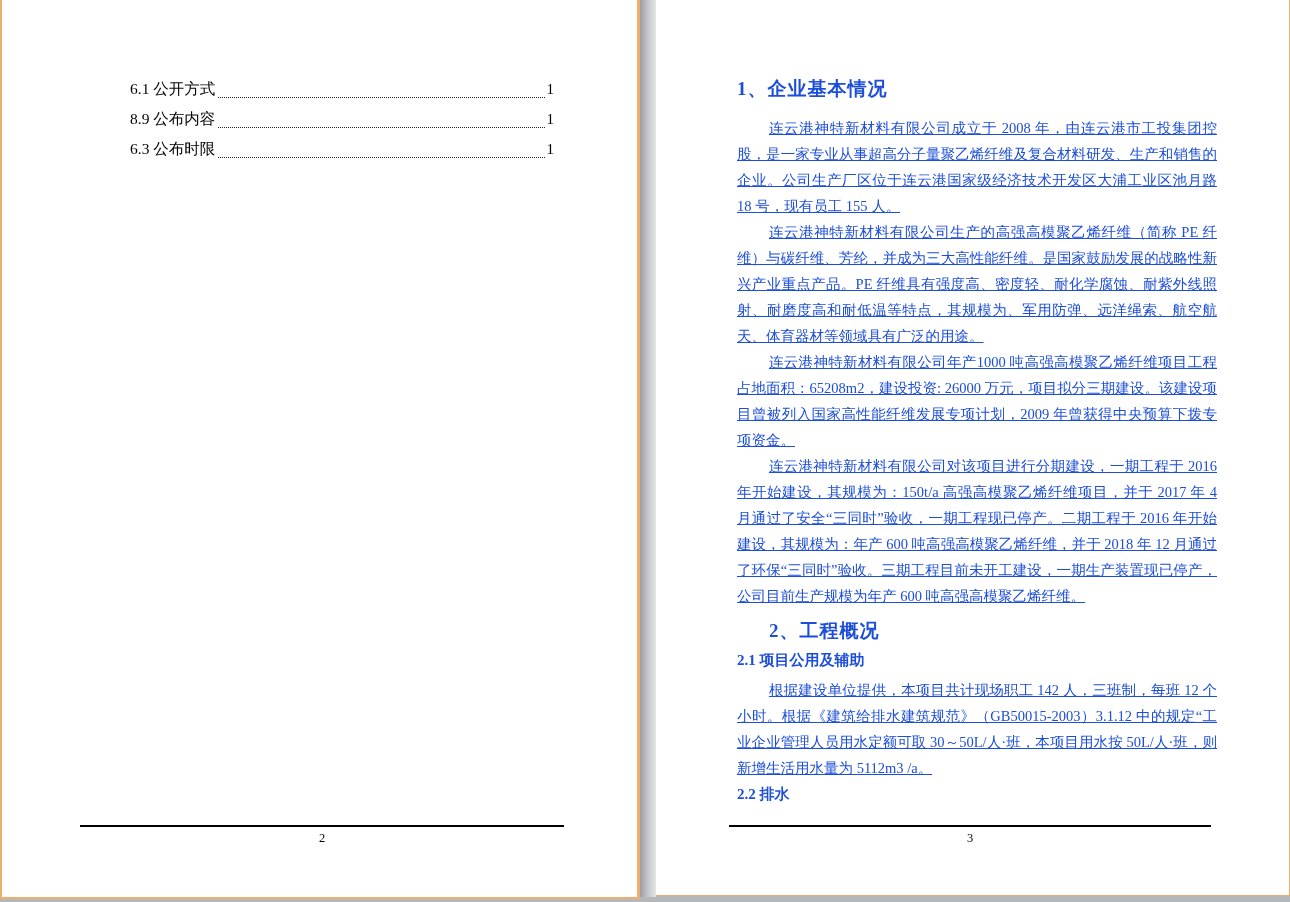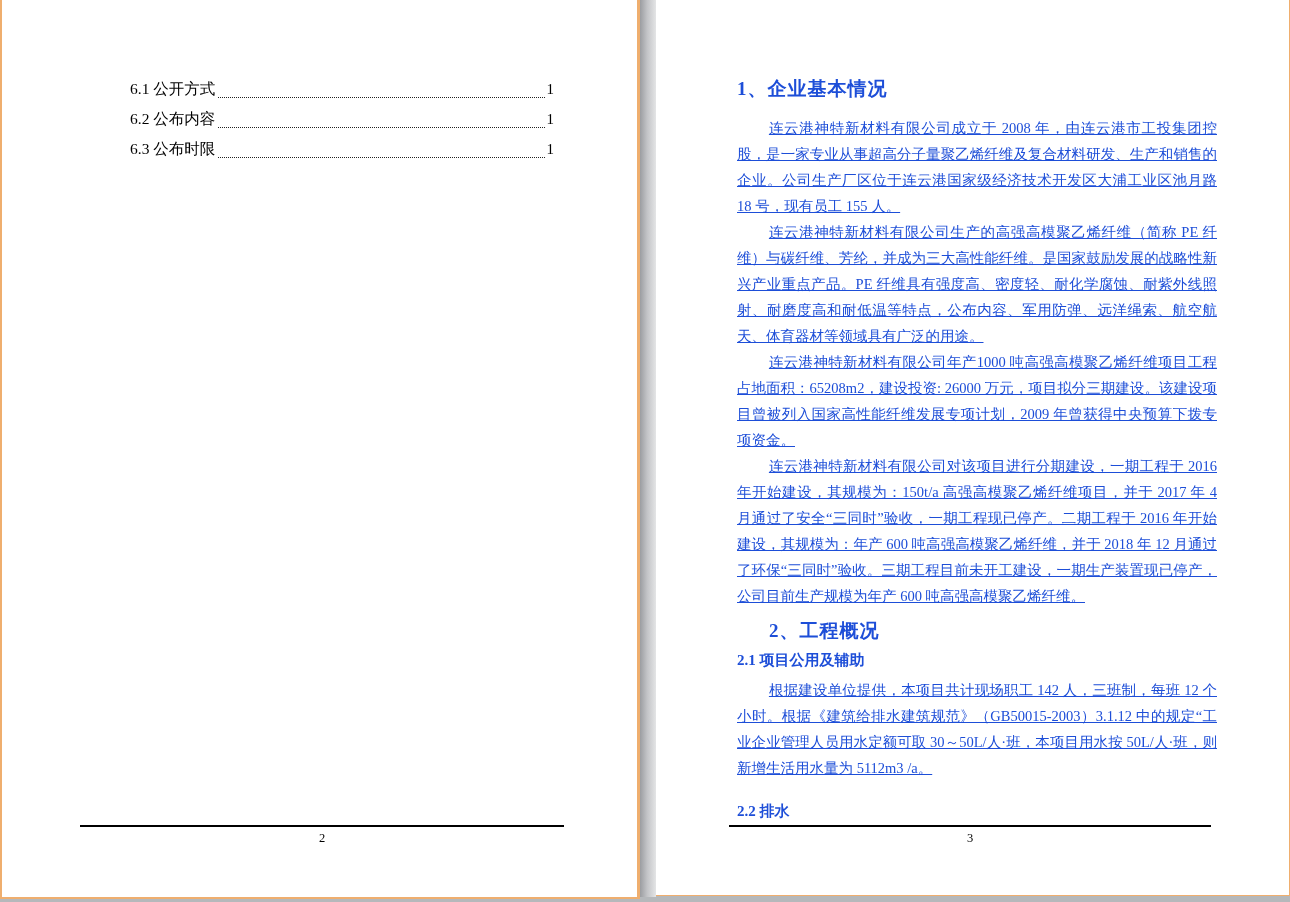--- a/index.html
+++ b/index.html
@@ -90,21 +90,21 @@
     margin: 0 0 14px 0;
     letter-spacing: 1px;
   }
   .h-major.second { margin-top: 9px; margin-bottom: 7px; margin-left: 32px; }
   .h-minor {
     font-size: 15px;
     font-weight: bold;
     line-height: 21px;
     margin: 0 0 6px 0;
   }
-  .h-minor.second { margin-top: 20px; margin-bottom: 4px; }
+  .h-minor.second { margin-top: 3px; margin-bottom: 4px; }
   .body-para {
     font-size: 14.5px;
     line-height: 26px;
     margin: 0;
     text-align: justify;
     text-indent: 2.2em;
     text-decoration: underline;
   }
   
   .footer {
@@ -130,21 +130,21 @@
 <div class="viewer">
 
   <div class="page page-left">
     <div class="toc">
       <div class="toc-row">
         <span class="toc-label">6.1 公开方式</span>
         <span class="toc-dots"></span>
         <span class="toc-page">1</span>
       </div>
       <div class="toc-row">
-        <span class="toc-label">6.2 公布内容</span>
+        <span class="toc-label">8.9 公布内容</span>
         <span class="toc-dots"></span>
         <span class="toc-page">1</span>
       </div>
       <div class="toc-row">
         <span class="toc-label">6.3 公布时限</span>
         <span class="toc-dots"></span>
         <span class="toc-page">1</span>
       </div>
     </div>
     <div class="footer footer-left">
@@ -152,21 +152,21 @@
       <div class="footer-pagenum">2</div>
     </div>
   </div>
 
   <div class="page-gap"></div>
 
   <div class="page page-right">
     <div class="content">
       <div class="h-major">1、企业基本情况</div>
       <p class="body-para">连云港神特新材料有限公司成立于 2008 年，由连云港市工投集团控股，是一家专业从事超高分子量聚乙烯纤维及复合材料研发、生产和销售的企业。公司生产厂区位于连云港国家级经济技术开发区大浦工业区池月路 18 号，现有员工 155 人。</p>
-      <p class="body-para">连云港神特新材料有限公司生产的高强高模聚乙烯纤维（简称 PE 纤维）与碳纤维、芳纶，并成为三大高性能纤维。是国家鼓励发展的战略性新兴产业重点产品。PE 纤维具有强度高、密度轻、耐化学腐蚀、耐紫外线照射、耐磨度高和耐低温等特点，公布内容、军用防弹、远洋绳索、航空航天、体育器材等领域具有广泛的用途。</p>
+      <p class="body-para">连云港神特新材料有限公司生产的高强高模聚乙烯纤维（简称 PE 纤维）与碳纤维、芳纶，并成为三大高性能纤维。是国家鼓励发展的战略性新兴产业重点产品。PE 纤维具有强度高、密度轻、耐化学腐蚀、耐紫外线照射、耐磨度高和耐低温等特点，其规模为、军用防弹、远洋绳索、航空航天、体育器材等领域具有广泛的用途。</p>
       <p class="body-para">连云港神特新材料有限公司年产1000 吨高强高模聚乙烯纤维项目工程占地面积：65208m2，建设投资: 26000 万元，项目拟分三期建设。该建设项目曾被列入国家高性能纤维发展专项计划，2009 年曾获得中央预算下拨专项资金。</p>
       <p class="body-para">连云港神特新材料有限公司对该项目进行分期建设，一期工程于 2016 年开始建设，其规模为：150t/a 高强高模聚乙烯纤维项目，并于 2017 年 4 月通过了安全“三同时”验收，一期工程现已停产。二期工程于 2016 年开始建设，其规模为：年产 600 吨高强高模聚乙烯纤维，并于 2018 年 12 月通过了环保“三同时”验收。三期工程目前未开工建设，一期生产装置现已停产，公司目前生产规模为年产 600 吨高强高模聚乙烯纤维。</p>
       <div class="h-major second">2、工程概况</div>
       <div class="h-minor">2.1 项目公用及辅助</div>
       <p class="body-para">根据建设单位提供，本项目共计现场职工 142 人，三班制，每班 12 个小时。根据《建筑给排水建筑规范》（GB50015-2003）3.1.12 中的规定“工业企业管理人员用水定额可取 30～50L/人·班，本项目用水按 50L/人·班，则新增生活用水量为 5112m3 /a。</p>
       <div class="h-minor second">2.2 排水</div>
     </div>
     <div class="footer footer-right">
       <div class="footer-rule"></div>
       <div class="footer-pagenum">3</div>

